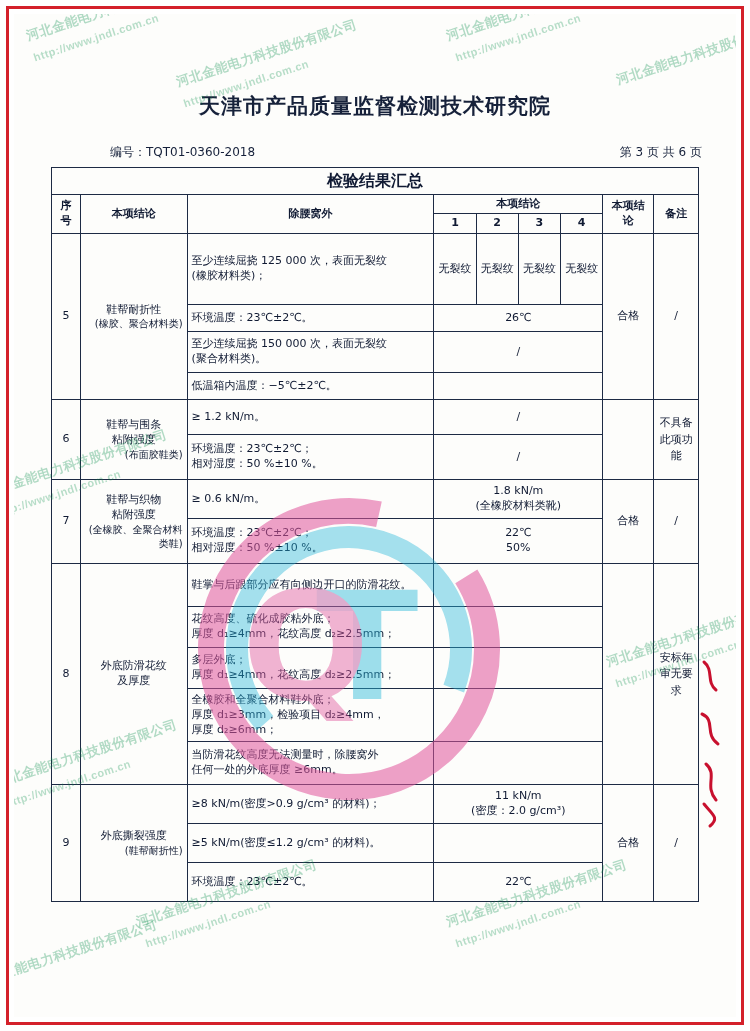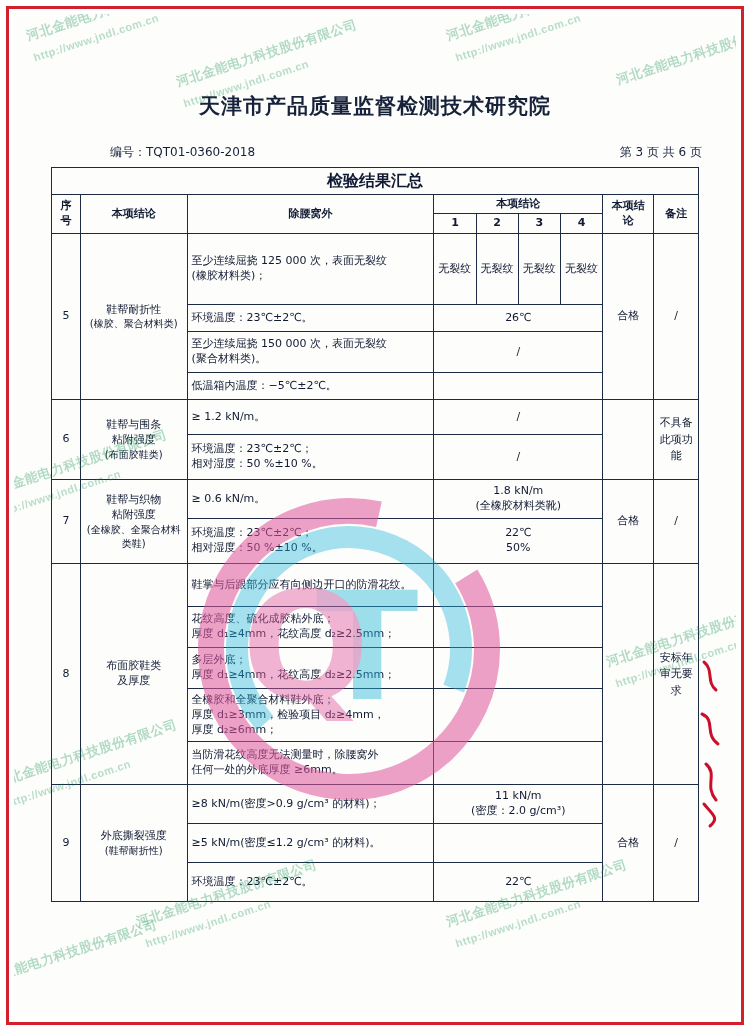--- a/index.html
+++ b/index.html
@@ -119,24 +119,25 @@
   .c{text-align:center;}
   .l{text-align:left;}
   .num-col{width:26px;}
   .item-col{width:96px;}
   .std-col{width:222px;}
   .concl-col{width:46px;}
   .remark-col{width:40px;}
   .sub{
     font-size:10px;
     display:block;
+    text-align:right;
   }
   .tall{height:22px;}
   .vert{
-    text-align:left;
+    text-align:center;
     font-size:11px;
     line-height:1.2;
   }
 </style>
 </head>
 <body>
 
 <div class="page-frame"></div>
 
 <div class="sheet">
@@ -285,21 +286,21 @@
         <tr>
           <td class="l" style="height:40px;white-space:pre-line">环境温度：23℃±2℃；
 相对湿度：50 %±10 %。</td>
           <td colspan="4" class="c" style="white-space:pre-line">22℃
 50%</td>
         </tr>
 
         <tr>
           <td rowspan="5" class="c">8</td>
           <td rowspan="5" class="c">
-            <span style="white-space:pre-line">布面胶鞋类
+            <span style="white-space:pre-line">外底防滑花纹
 及厚度</span>
           </td>
           <td class="l" style="height:38px;white-space:pre-line">鞋掌与后跟部分应有向侧边开口的防滑花纹。</td>
           <td colspan="4" class="c"></td>
           <td rowspan="5" class="c"></td>
           <td rowspan="5" class="c" style="white-space:pre-line;line-height:1.5">安标年审无要求</td>
         </tr>
         <tr>
           <td class="l" style="height:36px;white-space:pre-line">花纹高度、硫化成胶粘外底；
 厚度 d₁≥4mm，花纹高度 d₂≥2.5mm；</td>

